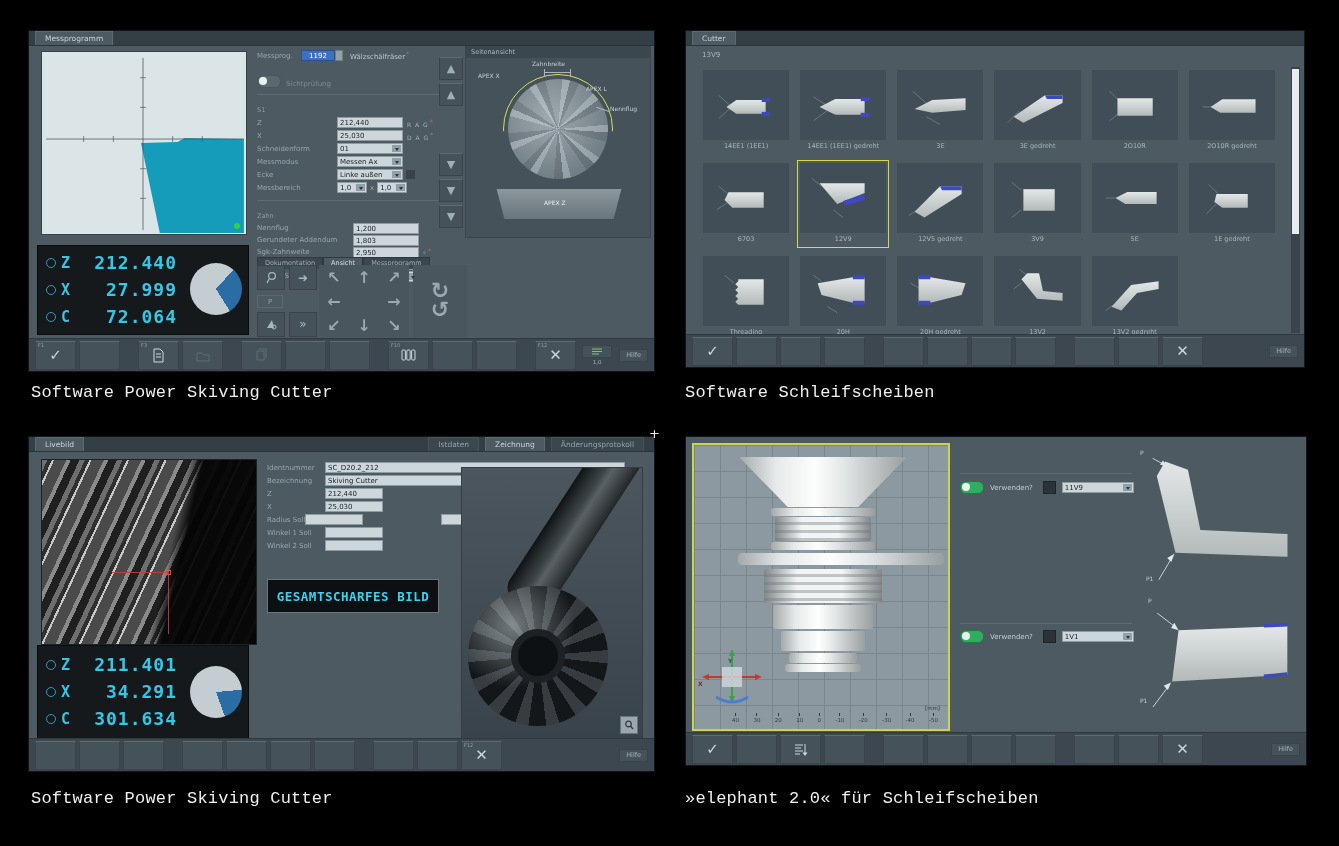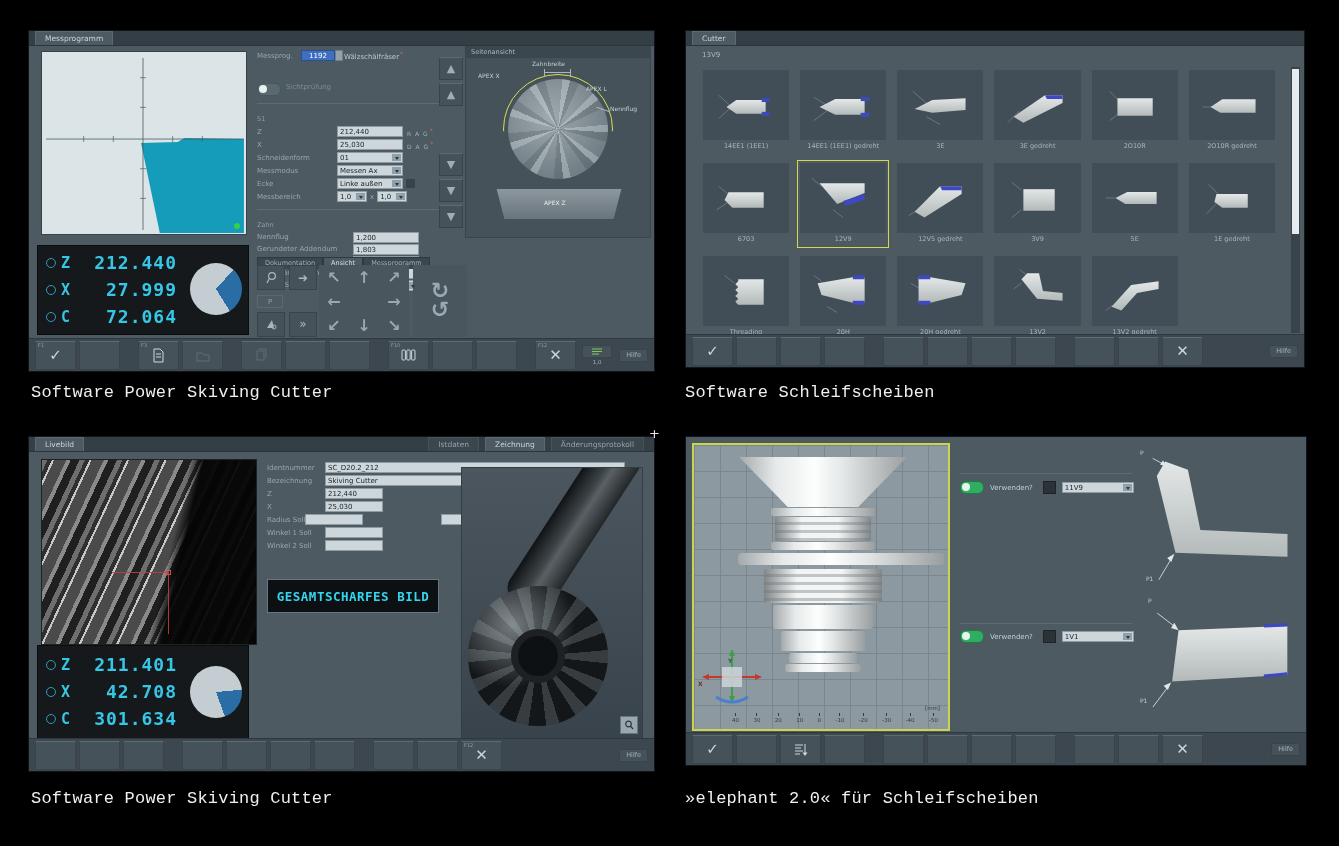--- a/index.html
+++ b/index.html
@@ -117,23 +117,23 @@
         </g>
         <circle cx="197" cy="176" r="3" fill="#35d23f"></circle>
       </svg>
     </div>
 
     <div class="abs" style="left:228px;top:18px;width:206px">
       <div style="display:flex;align-items:center;height:13px">
         <span class="lbl" style="width:44px">Messprog.</span>
         <span class="inp sel" style="width:34px">1192</span>
         <span class="abs" style="position:static;width:8px;height:11px;background:#93a1a8;border:1px solid #6f7d85"></span>
-        <span class="lbl req" style="margin-left:1px;color:#bac7cd">Wälzschälfräser</span>
-      </div>
-      <div style="display:flex;align-items:flex-start;height:14px;margin-top:21px">
+        <span class="lbl req" style="margin-left:7px;color:#bac7cd">Wälzschälfräser</span>
+      </div>
+      <div style="display:flex;align-items:flex-end;height:14px;margin-top:12px">
         <span class="tg off"></span>
         <span class="lbl" style="margin-left:5px;color:#7d8c95">Sichtprüfung</span>
       </div>
       <div class="grp">
         <span class="gtitle">S1</span>
         <div class="frow">
             <span class="lbl" style="width:80px">Z</span>
             <span class="inp" style="width:66px">212,440</span>
             <span class="sfx req">R A G</span>
           </div>
@@ -601,21 +601,21 @@
 
     <div class="dro abs" style="left:8px;top:208px;width:212px;height:95px">
       <div class="dro-row" style="margin-top:5px">
           <span class="axico"></span>
           <span class="axl">Z</span>
           <span class="axv">211.401</span>
         </div>
       <div class="dro-row">
           <span class="axico"></span>
           <span class="axl">X</span>
-          <span class="axv">42.708</span>
+          <span class="axv">34.291</span>
         </div>
       <div class="dro-row">
           <span class="axico"></span>
           <span class="axl">C</span>
           <span class="axv">301.634</span>
         </div>
       <div class="pie pie3" style="left:152px;top:20px;width:52px;height:52px"></div>
     </div>
 
     <div class="toolbar">

